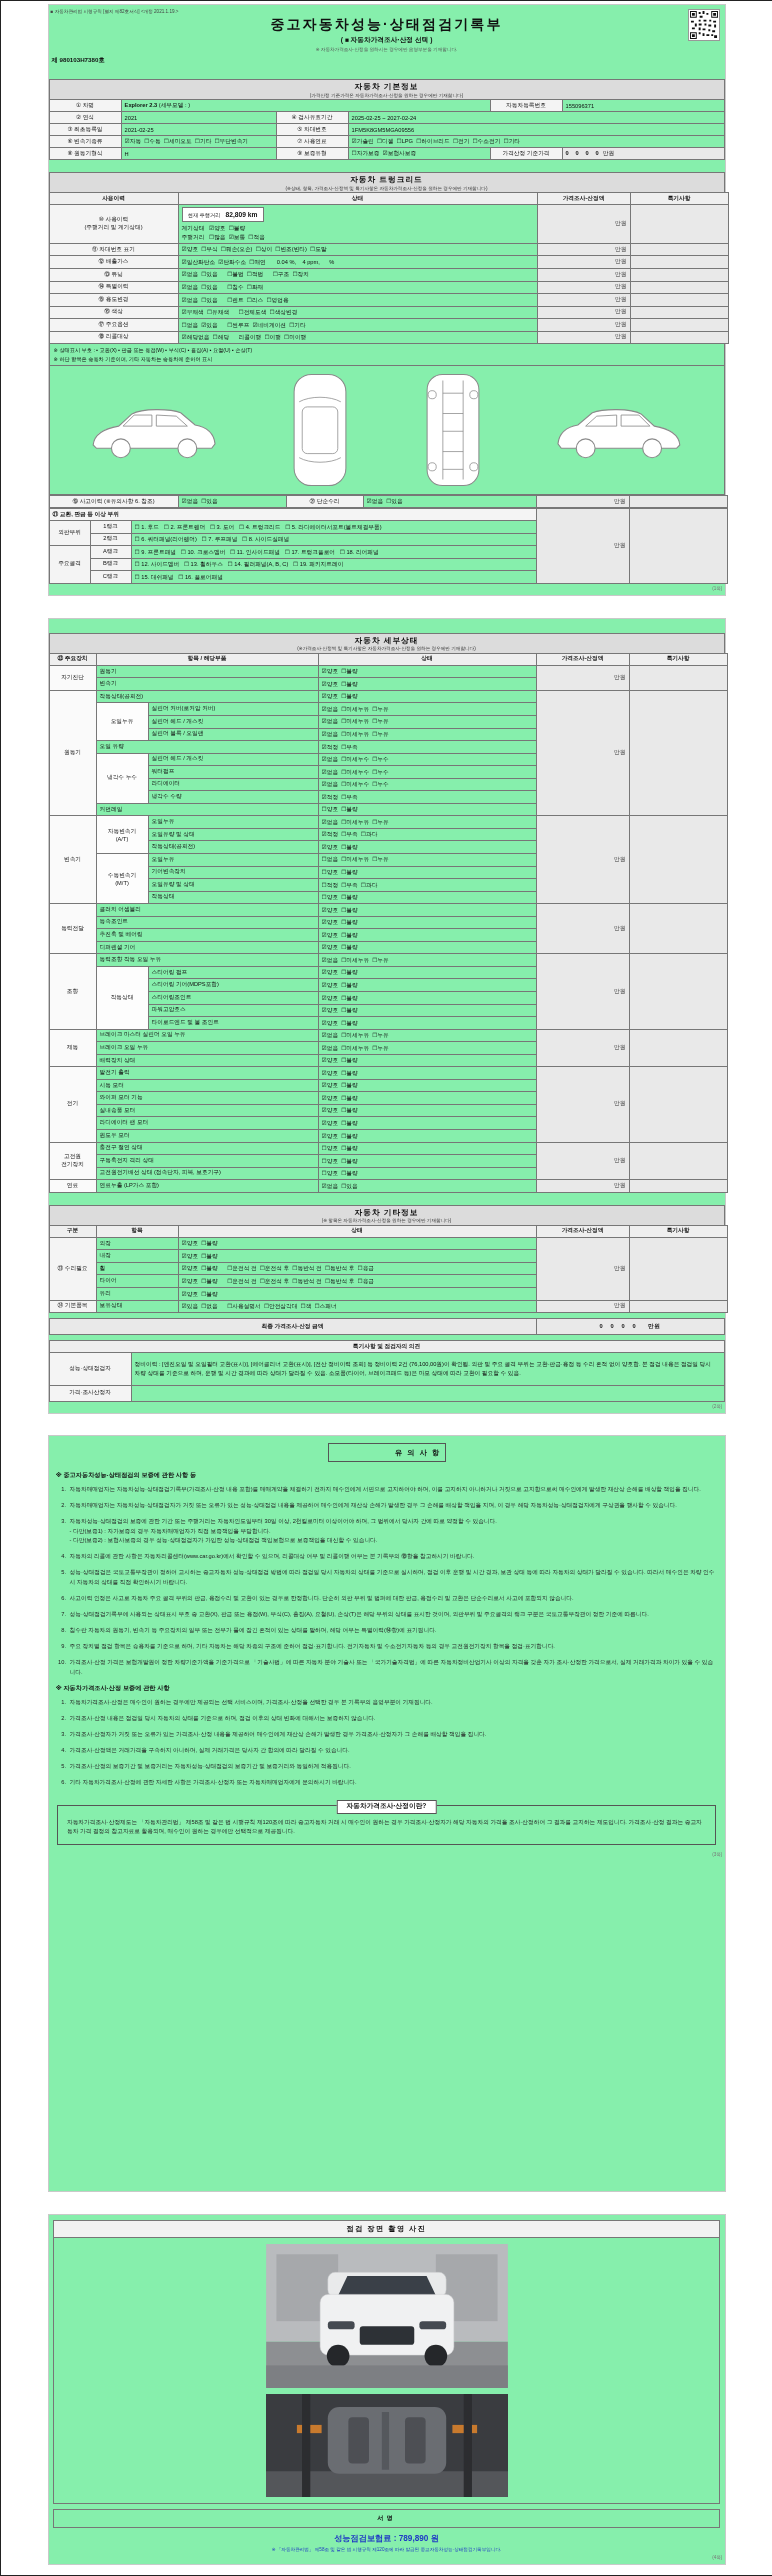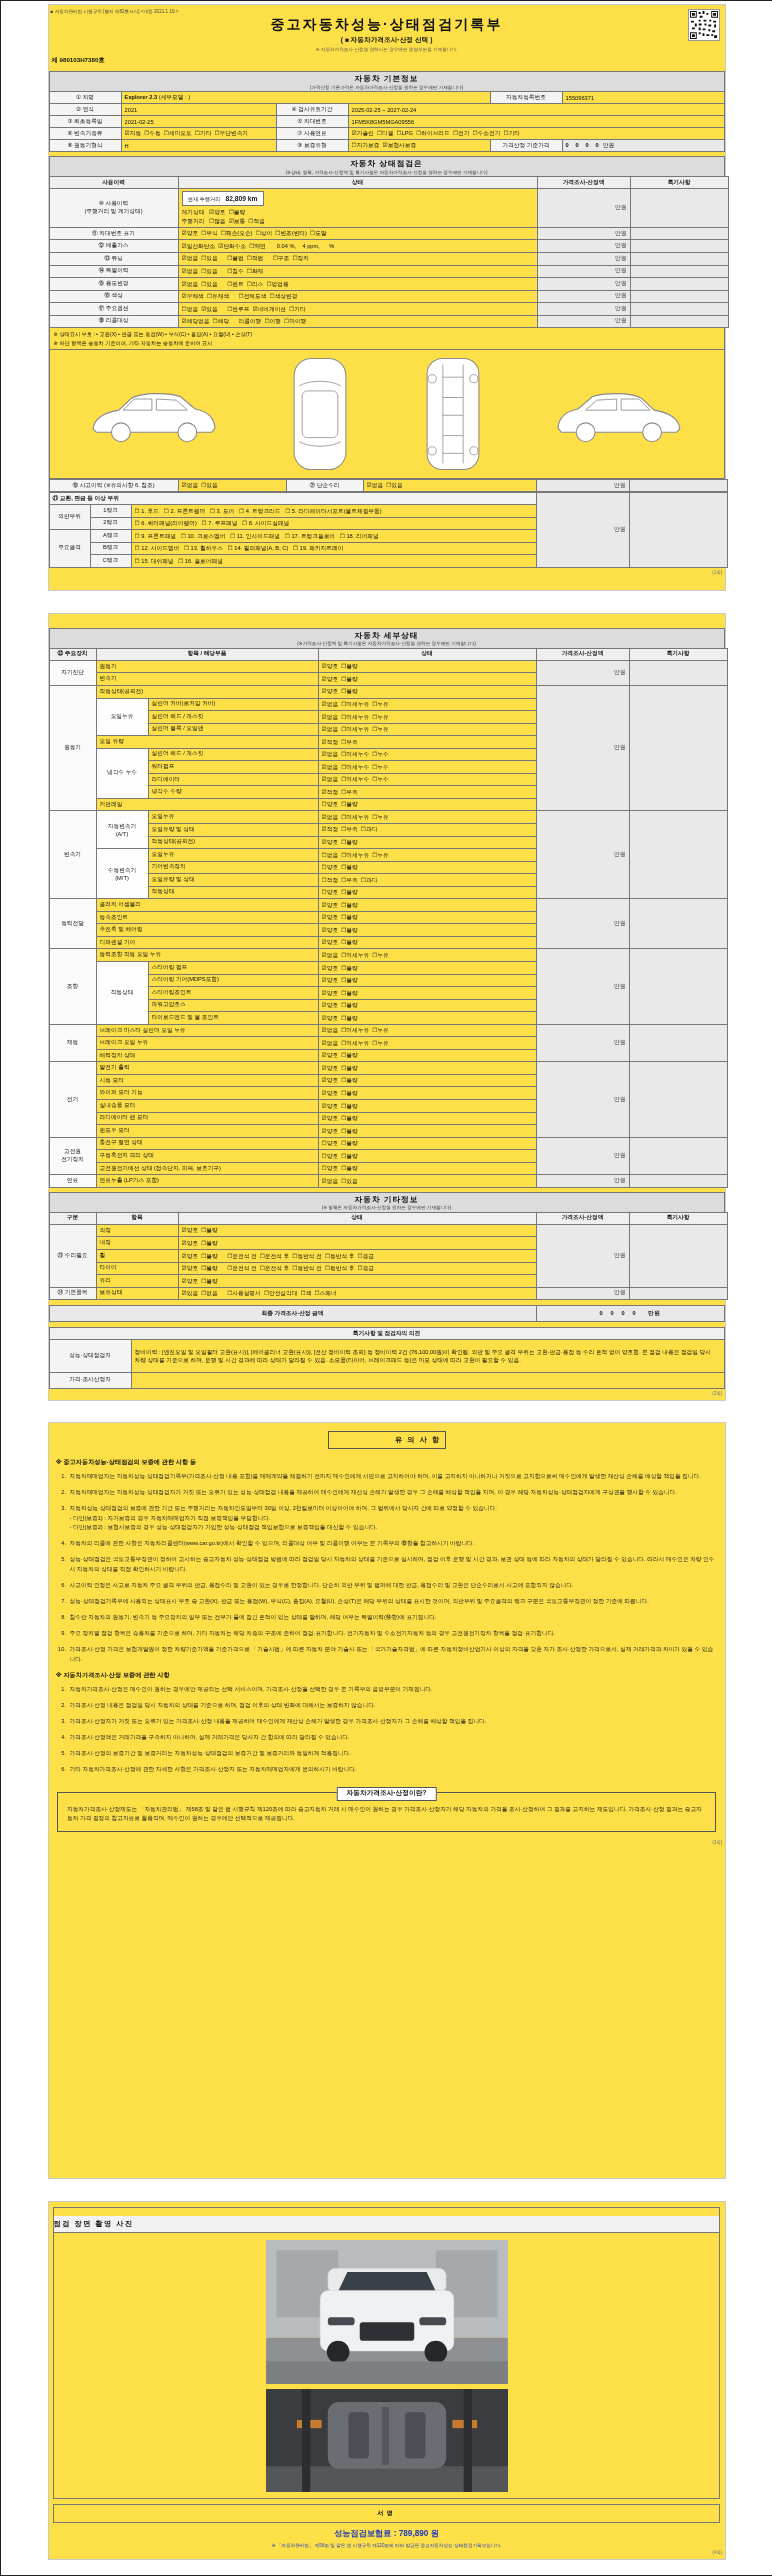--- a/index.html
+++ b/index.html
@@ -1,31 +1,31 @@
 <!DOCTYPE html>
 <html style="font-size:8.2px"><head>
 <meta charset="utf-8">
 <style>
   * { box-sizing: border-box; }
   body { margin:0; background:#fff; color:#111;
          font-family:"Liberation Sans","DejaVu Sans",sans-serif; }
   .canvas { width:773px; height:2576px; border:0.5px solid #222; background:#fff;
             overflow:hidden; padding-top:3.1px; }
-  .sheet { position:relative; width:678px; margin:0 auto; background:#fde047;
+  .sheet { position:relative; width:678px; margin:0 auto; background:#86efac;
            border:0.5px solid #c9c9c9; padding:3.1px 0 4.1px; }
   .gap { height:21.6px; }
   .b { font-weight:bold; }
   .pre { white-space:pre-wrap; }
   .topline { font-size:4.6px; color:#444; padding:1px 2.1px; }
   .qr { position:absolute; top:4.1px; right:4.1px; width:32px; height:32px; border:0.5px solid #999; background:#fff; padding:1px; }
   .title { text-align:center; font-size:14px; font-weight:bold; letter-spacing:2.1px; margin-top:1px; }
   .subtitle { text-align:center; font-size:6.7px; font-weight:bold; margin-top:2.1px; }
   .selnote { text-align:center; font-size:4.6px; color:#555; margin:1.5px 0 3.1px; }
   .docno { font-size:6.2px; font-weight:bold; padding:1px 3.1px 2.1px; }
-  .sec { border:0.5px solid #777; border-bottom:none; background:#dcdcdc; text-align:center; padding:2.1px 0 1.5px; margin-top:4px; }
+  .sec { border:0.5px solid #777; border-bottom:none; background:#dcdcdc; text-align:center; padding:2.1px 0 1.5px; margin-top:12px; }
   .sec .t { font-size:7.7px; font-weight:bold; letter-spacing:1px; }
   .sec .n { font-size:4.6px; color:#333; margin-top:0.5px; }
   table.formtbl { border-collapse:collapse; width:100%; table-layout:fixed; }
   table.formtbl td, table.formtbl th { border:0.5px solid #777; padding:1.5px 3.1px; font-size:5.7px; vertical-align:middle; word-break:keep-all; }
   th.hd { background:#efefef; font-weight:bold; text-align:center; font-size:5.7px; }
   td.lbl { background:#f4f4f4; text-align:center; }
   td.itm { text-align:left; }
   td.st { text-align:left; line-height:1.5; }
   td.dev { background:#fafafa; text-align:center; }
   td.sub { background:#fdfdfd; text-align:center; }
@@ -41,21 +41,21 @@
   .final-value { text-align:center; font-weight:bold; font-size:6.7px; letter-spacing:3.1px; }
   .noticebox-title { width:118px; margin:4.1px auto 9.3px; border:0.8px solid #555; text-align:right; font-weight:bold; font-size:7.2px; letter-spacing:5.2px; padding:3.1px 0 3.1px 5.2px; }
   .notice-sec-title { font-size:6.2px; font-weight:bold; margin:5.2px 7.2px 5.2px; }
   .notice-item { display:flex; gap:3.6px; margin:0 8.2px 6.7px; font-size:5.7px; line-height:1.65; color:#222; }
   .notice-num { min-width:9.3px; text-align:right; }
   .infobox { position:relative; border:0.8px solid #555; margin:17.5px 8.2px 5.2px; padding:11.3px 9.3px 7.2px; }
   .infobox-title { position:absolute; top:-6.7px; left:50%; transform:translateX(-50%); background:#fff; border:0.8px solid #555; padding:1.5px 9.3px; font-weight:bold; font-size:6.7px; }
   .infobox-text { font-size:5.7px; line-height:1.7; color:#222; }
   .pagemark { text-align:right; font-size:4.6px; color:#777; padding:2.1px 2.1px 0; }
   .photo-outer { border:0.5px solid #777; margin:2.1px 4.1px 0; }
-  .photo-title { font-weight:bold; font-size:7.2px; letter-spacing:1.5px; border-bottom:0.5px solid #777; padding:3.1px 0; background:#f2f2f2;margin-top:8px; }
+  .photo-title { text-align:center; font-weight:bold; font-size:7.2px; letter-spacing:1.5px; border-bottom:0.5px solid #777; padding:3.1px 0; background:#f2f2f2; }
   .photo-stack { display:flex; flex-direction:column; align-items:center; gap:5.2px; padding:6.2px 0; }
   .signbox { border:0.5px solid #777; margin:5.2px 4.1px 0; text-align:center; font-size:6.2px; font-weight:bold; padding:4.1px 0; letter-spacing:3.1px; }
   .fee { text-align:center; color:#1f39c4; font-weight:bold; font-size:8.2px; margin-top:5.2px; }
   .feefoot { text-align:center; color:#1f39c4; font-size:4.6px; margin-top:3.1px; }
   #s1 { min-height:587px; } #s2 { min-height:783px; } #s3 { min-height:757px; } #s4 { min-height:330px; }
 </style>
 </head>
 <body>
 
 <div class="canvas">
@@ -118,21 +118,21 @@
         <td>H</td>
         <td class="lbl">⑨ 보증유형</td>
         <td class="pre">☐자가보증  ☑보험사보증</td>
         <td class="lbl shade">가격산정 기준가격</td>
         <td class="shade"><span class="b" style="letter-spacing:2.6px">0 0 0 0</span> <span>만원</span></td>
       </tr>
     </tbody>
       </table>
 
     <div class="sec">
-      <div class="t">자동차 상태점검은</div>
+      <div class="t">자동차 트렁크리드</div>
       <div class="n">(※상태, 항목, 가격조사·산정액 및 특기사항은 자동차가격조사·산정을 원하는 경우에만 기재합니다)</div>
     </div>
     <table class="formtbl">
       <colgroup>
           <col style="width:129px">
           <col style="width:359px">
           <col style="width:93px">
           <col style="width:98px">
         </colgroup>
       <thead>

